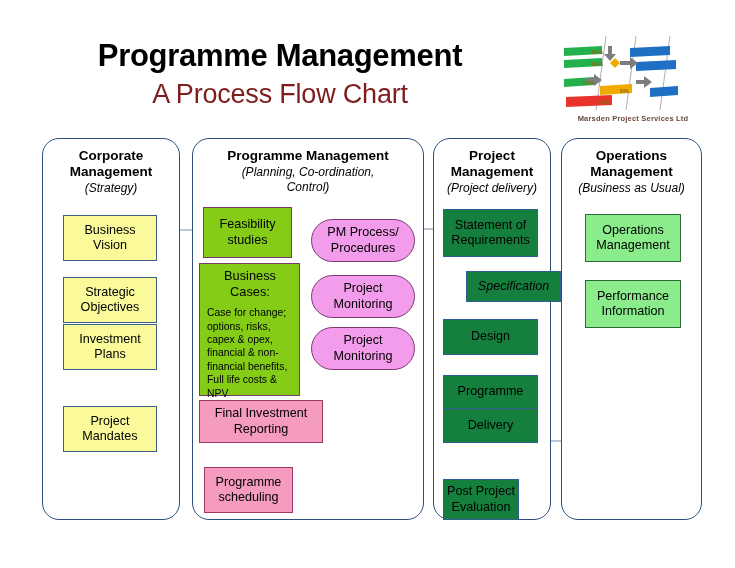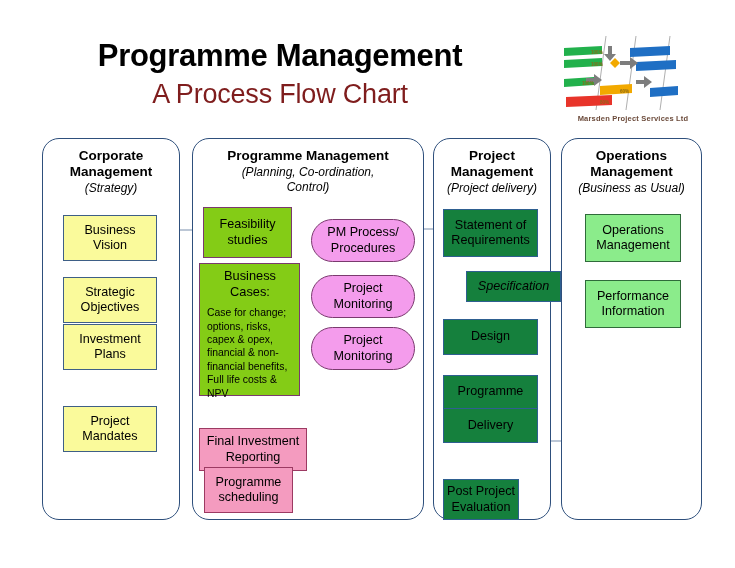--- a/index.html
+++ b/index.html
@@ -325,21 +325,21 @@
     </div>
   </div>
 
   <div class="node node-pill" style="left:311px; top:327px; width:104px; height:43px;">
     <div>
       <div>Project</div>
       <div>Monitoring</div>
     </div>
   </div>
 
-  <div class="node node-rose" style="left:199px; top:428px; width:108px; height:43px;">
+  <div class="node node-rose" style="left:199px; top:400px; width:124px; height:43px;">
     <div>
       <div>Final Investment</div>
       <div>Reporting</div>
     </div>
   </div>
 
   <div class="node node-rose" style="left:204px; top:467px; width:89px; height:46px;">
     <div>
       <div>Programme</div>
       <div>scheduling</div>

